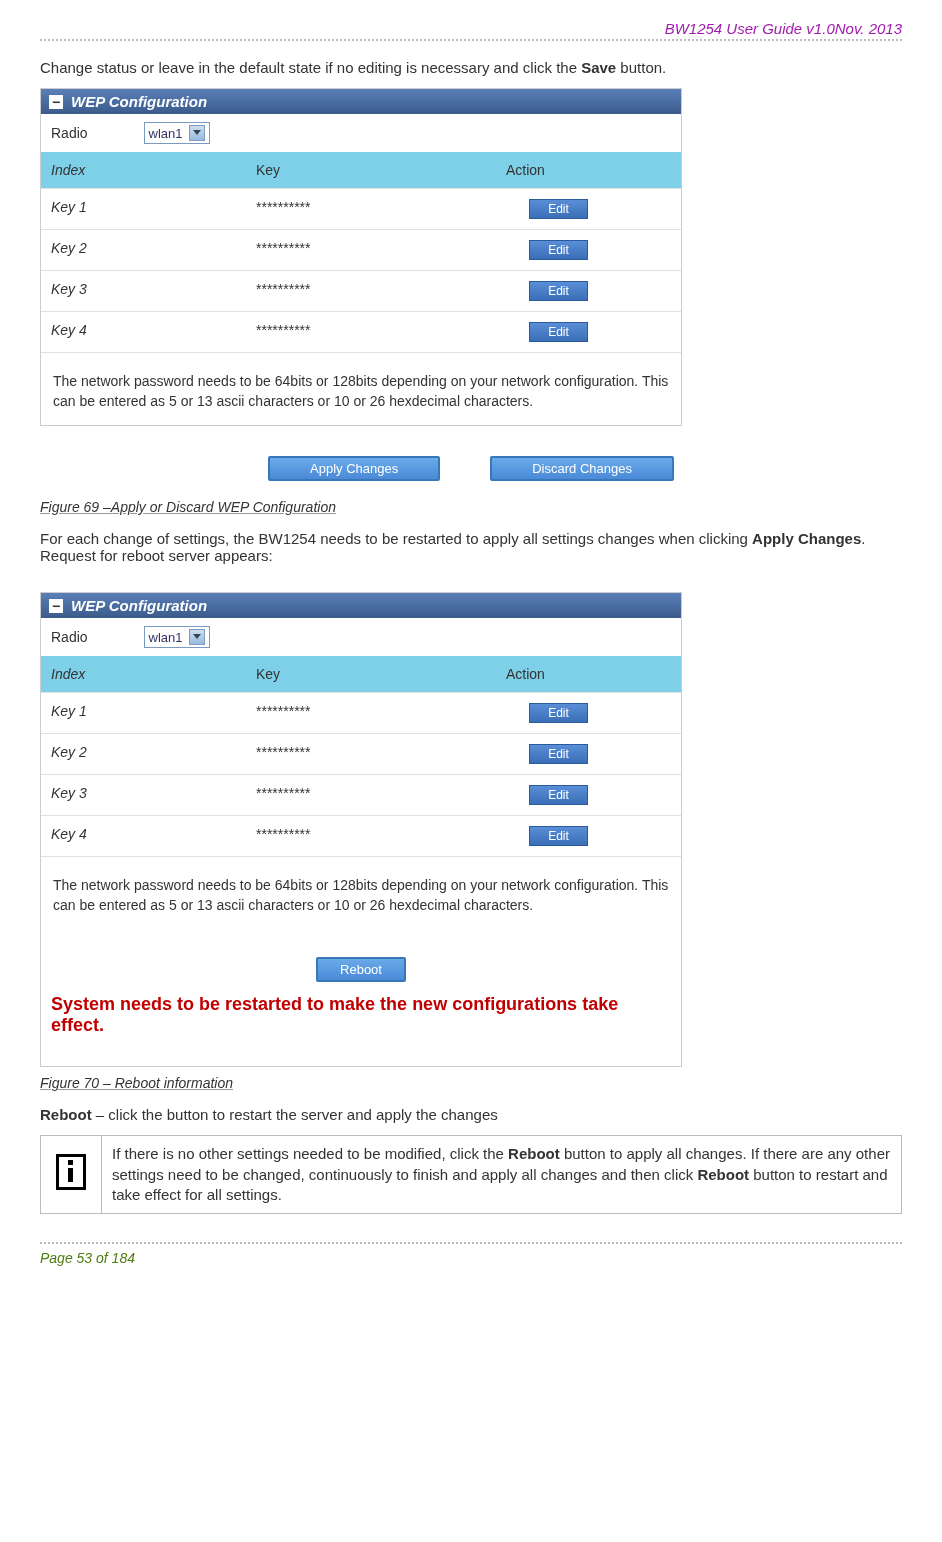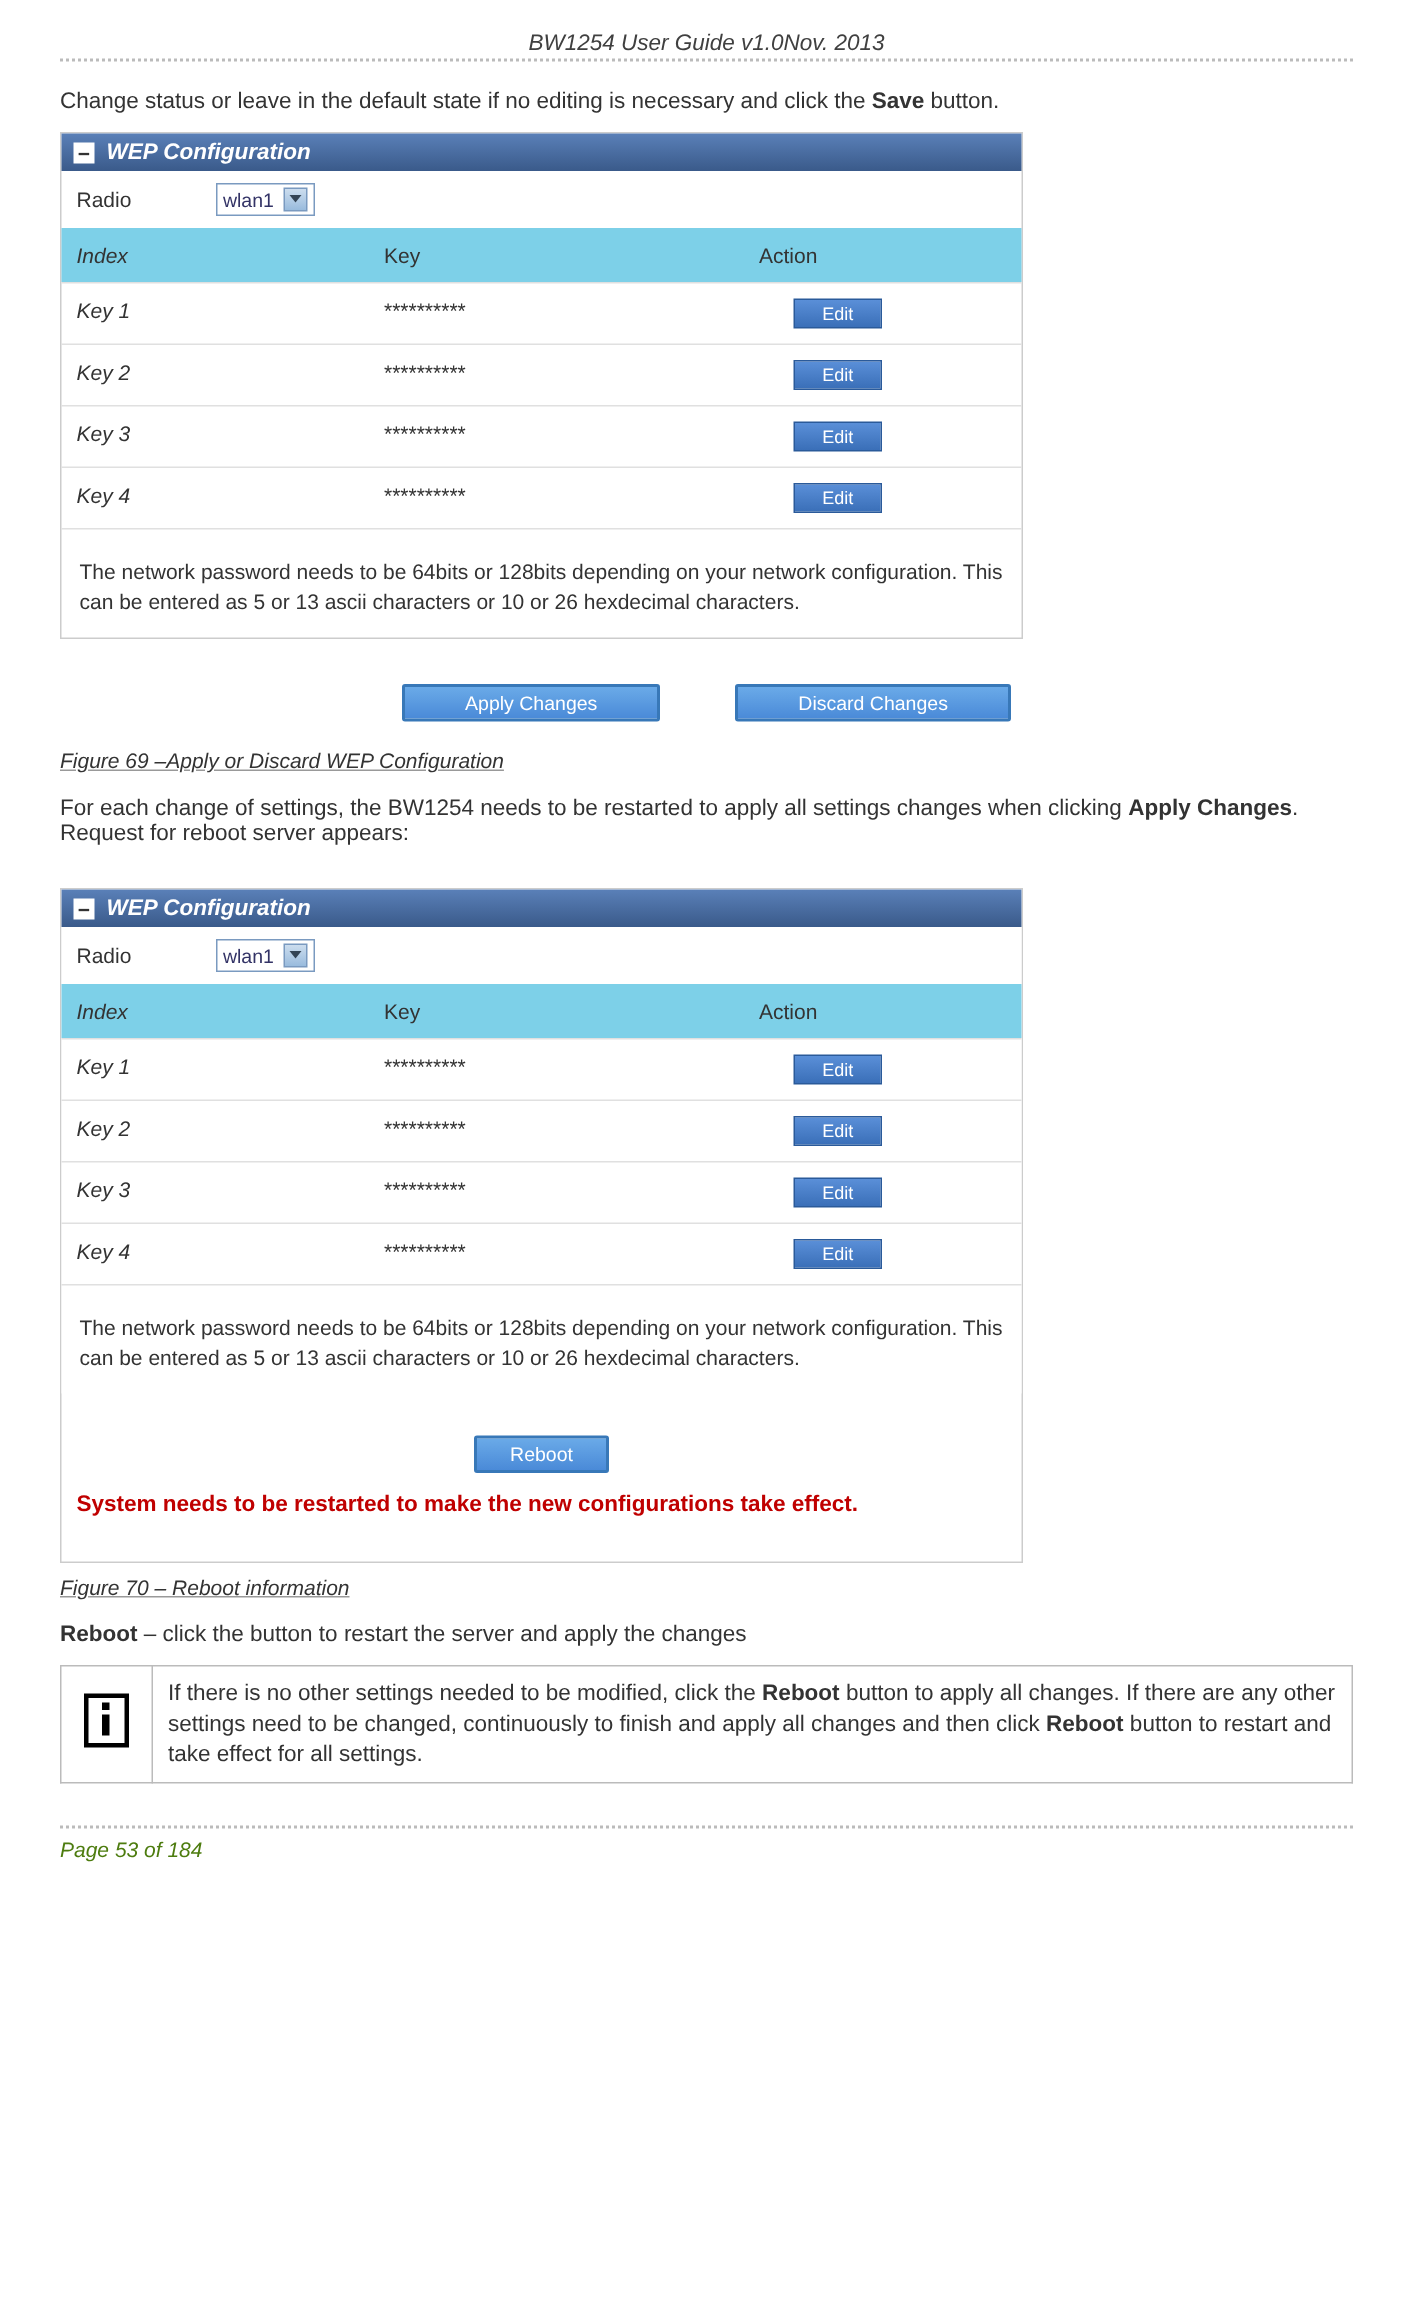--- a/index.html
+++ b/index.html
@@ -5,22 +5,22 @@
     body {
       font-family: Arial, Helvetica, sans-serif;
       margin: 0;
       padding: 20px 40px;
       width: 862px;
       color: #333;
       font-size: 14px;
     }
     .header-row {
       display: flex;
-      justify-content: center;
-      color: #404040;
+      justify-content: flex-end;
+      color: #a21caf;
       font-style: italic;
       font-size: 15px;
       margin-bottom: 2px;
     }
     .dotted-line {
       border-top: 2px dotted #bbb;
       margin-bottom: 18px;
     }
     .instruction {
       font-size: 15px;
@@ -143,21 +143,21 @@
     .figure-caption {
       font-style: italic;
       font-size: 14px;
       margin-bottom: 12px;
       text-decoration: underline;
       text-decoration-color: #999;
     }
     .red-warning {
       color: #c00000;
       font-weight: bold;
-      font-size: 15px;
+      font-size: 18px;
       margin-top: 12px;
       margin-bottom: 20px;
     }
     .reboot-bar {
       text-align: center;
       margin-top: 28px;
       margin-bottom: 12px;
     }
     .info-table {
       width: 100%;

